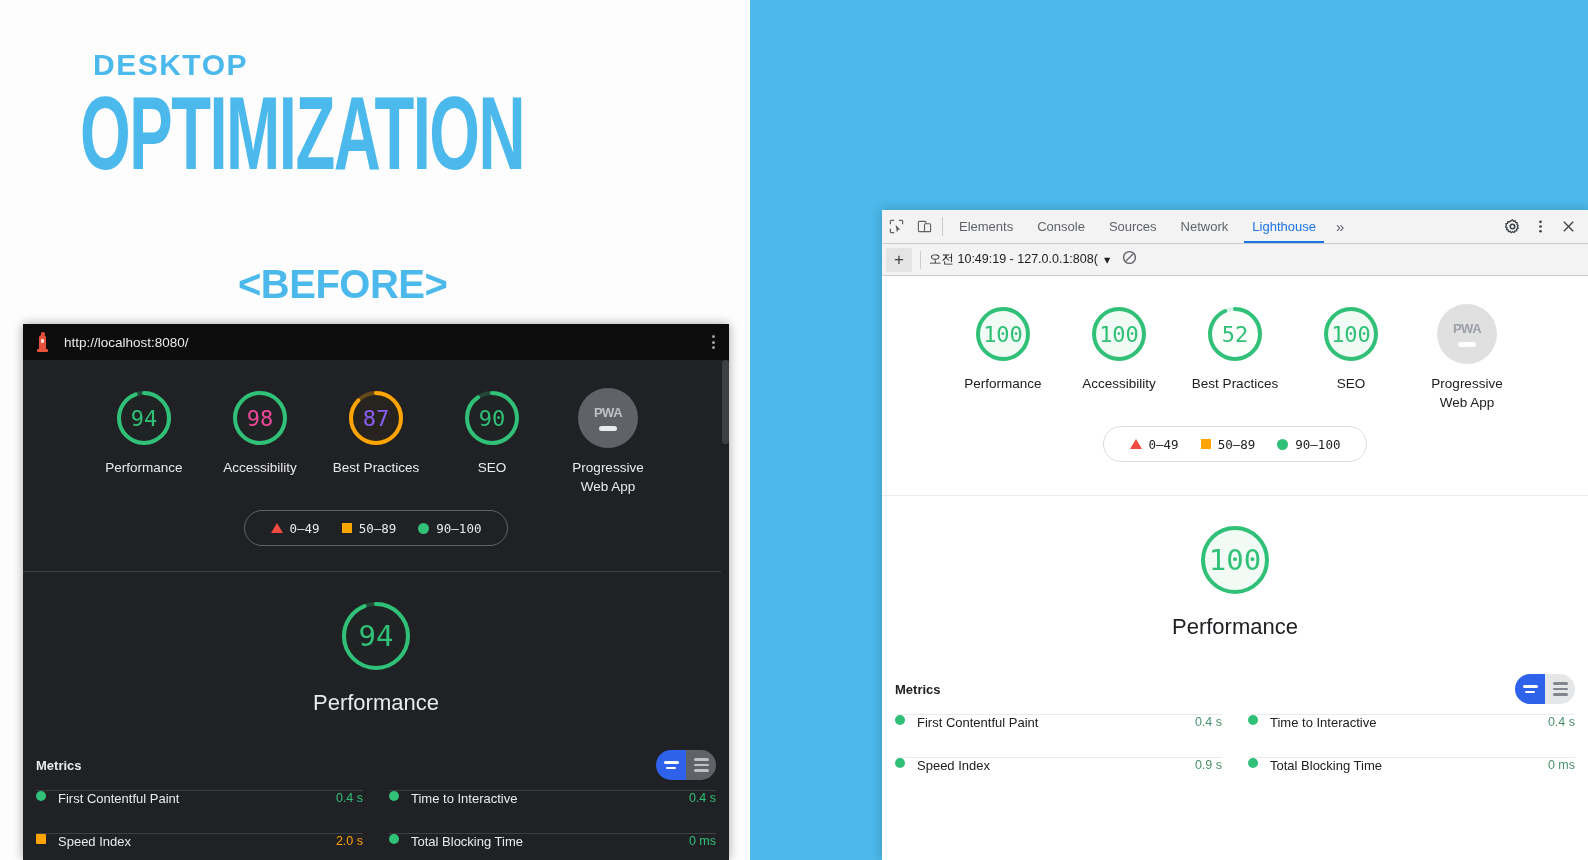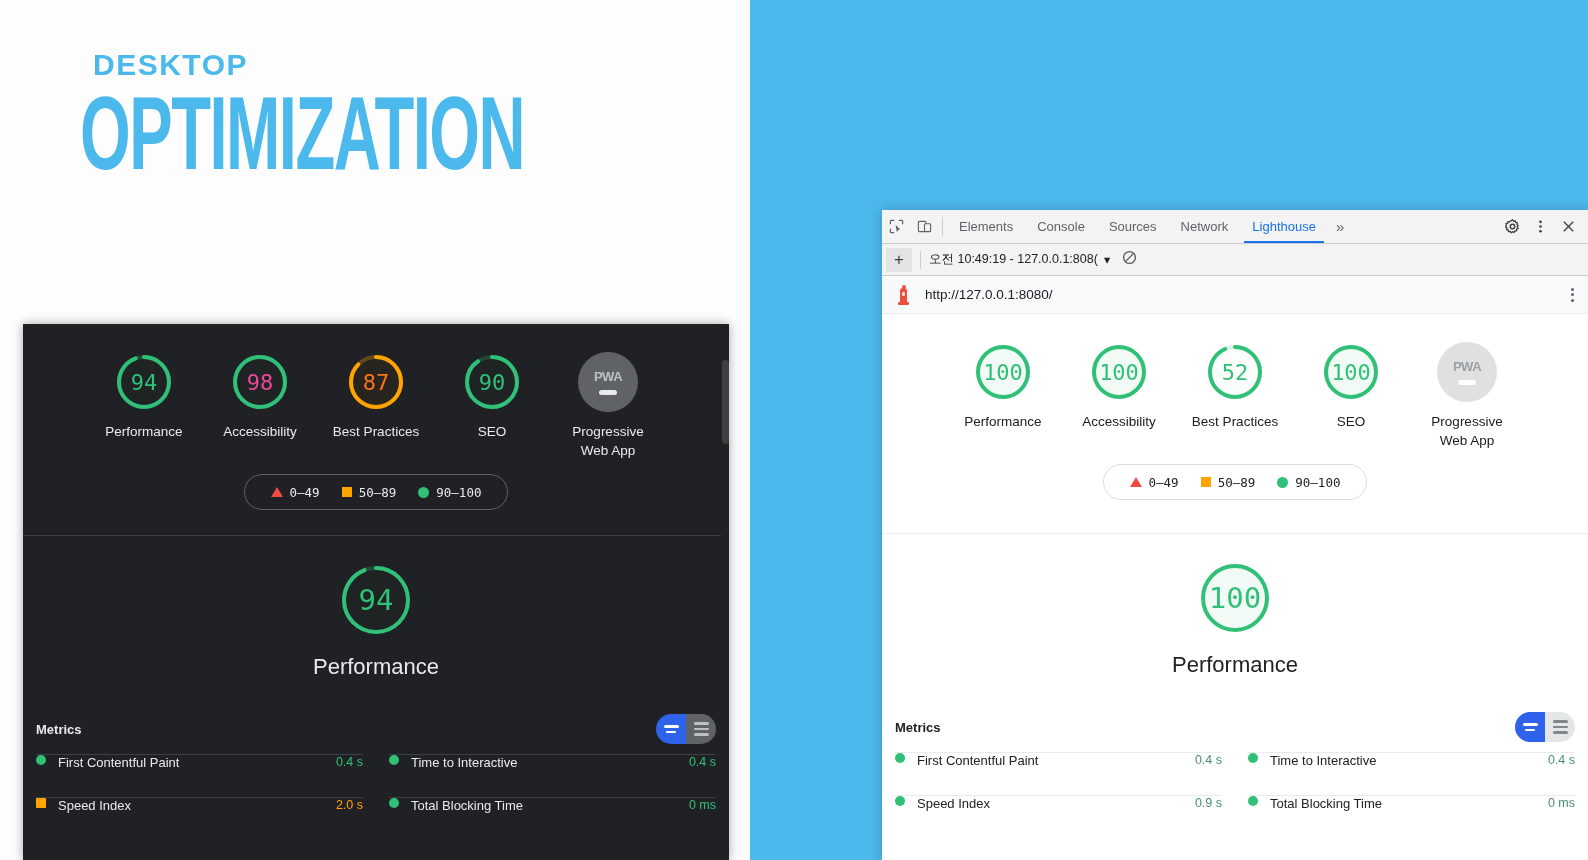--- a/index.html
+++ b/index.html
@@ -228,23 +228,38 @@
   #lh-light .perf-word{color:#202124;}
   #lh-light .metrics-title{color:#202124;}
 </style>
 </head>
 <body>
 
 <div id="left-half">
 
   <div id="slide-eyebrow">DESKTOP</div>
   <div id="slide-title">OPTIMIZATION</div>
+  <div id="before-label">&lt;BEFORE&gt;</div>
 
   <div id="lh-dark">
 
+    <div id="lh-dark-urlbar">
+      <span class="lh-ico">
+        <i class="lh-top"></i>
+          <i class="lh-body"></i>
+          <i class="lh-win"></i>
+          <i class="lh-base"></i>
+      </span>
+      <span id="lh-dark-url">http://localhost:8080/</span>
+      <span id="lh-dark-kebab">
+          <i></i>
+          <i></i>
+          <i></i>
+        </span>
+    </div>
 
     <div id="lh-dark-scores">
       <div class="gauges">
 
         <div class="gauge">
           <div class="ring">
             <svg width="60" height="60" viewBox="0 0 60 60">
               <circle cx="30" cy="30" r="25" fill="#1d2b22" stroke="#30c077" stroke-width="4" opacity="0.25"></circle>
               <circle cx="30" cy="30" r="25" fill="none" stroke="#30c077" stroke-width="4" stroke-linecap="round" stroke-dasharray="147.6 157"></circle>
             </svg>
@@ -263,21 +278,21 @@
           </div>
           <div class="glabel">Accessibility</div>
         </div>
 
         <div class="gauge">
           <div class="ring">
             <svg width="60" height="60" viewBox="0 0 60 60">
               <circle cx="30" cy="30" r="25" fill="#3a2a12" stroke="#ffa400" stroke-width="4" opacity="0.3"></circle>
               <circle cx="30" cy="30" r="25" fill="none" stroke="#ffa400" stroke-width="4" stroke-linecap="round" stroke-dasharray="136.6 157"></circle>
             </svg>
-            <span class="val" style="color:#f97316">87</span>
+            <span class="val" style="color:#8b5cf6">87</span>
           </div>
           <div class="glabel">Best Practices</div>
         </div>
 
         <div class="gauge">
           <div class="ring">
             <svg width="60" height="60" viewBox="0 0 60 60">
               <circle cx="30" cy="30" r="25" fill="#1d2b22" stroke="#30c077" stroke-width="4" opacity="0.25"></circle>
               <circle cx="30" cy="30" r="25" fill="none" stroke="#30c077" stroke-width="4" stroke-linecap="round" stroke-dasharray="141.3 157"></circle>
             </svg>
@@ -428,34 +443,20 @@
         <span>▾</span>
       </span>
       <span id="dt-clear">
         <svg width="15" height="15" viewBox="0 0 16 16">
           <circle cx="8" cy="8" r="6.3" fill="none" stroke="#5f6368" stroke-width="1.5"></circle>
           <path d="M3.6 12.4L12.4 3.6" stroke="#5f6368" stroke-width="1.5"></path>
         </svg>
       </span>
     </div>
 
-    <div id="lh-light-urlbar">
-      <span class="lh-ico">
-        <i class="lh-top"></i>
-          <i class="lh-body"></i>
-          <i class="lh-win"></i>
-          <i class="lh-base"></i>
-      </span>
-      <span id="lh-light-url">http://127.0.0.1:8080/</span>
-      <span id="lh-light-kebab">
-          <i></i>
-          <i></i>
-          <i></i>
-        </span>
-    </div>
 
     <div id="lh-light-scores">
       <div class="gauges">
 
         <div class="gauge">
           <div class="ring">
             <svg width="60" height="60" viewBox="0 0 60 60">
               <circle cx="30" cy="30" r="25" fill="#f1faf4" stroke="#30c077" stroke-width="4" stroke-dasharray="157 157"></circle>
             </svg>
             <span class="val" style="color:#30c077">100</span>

